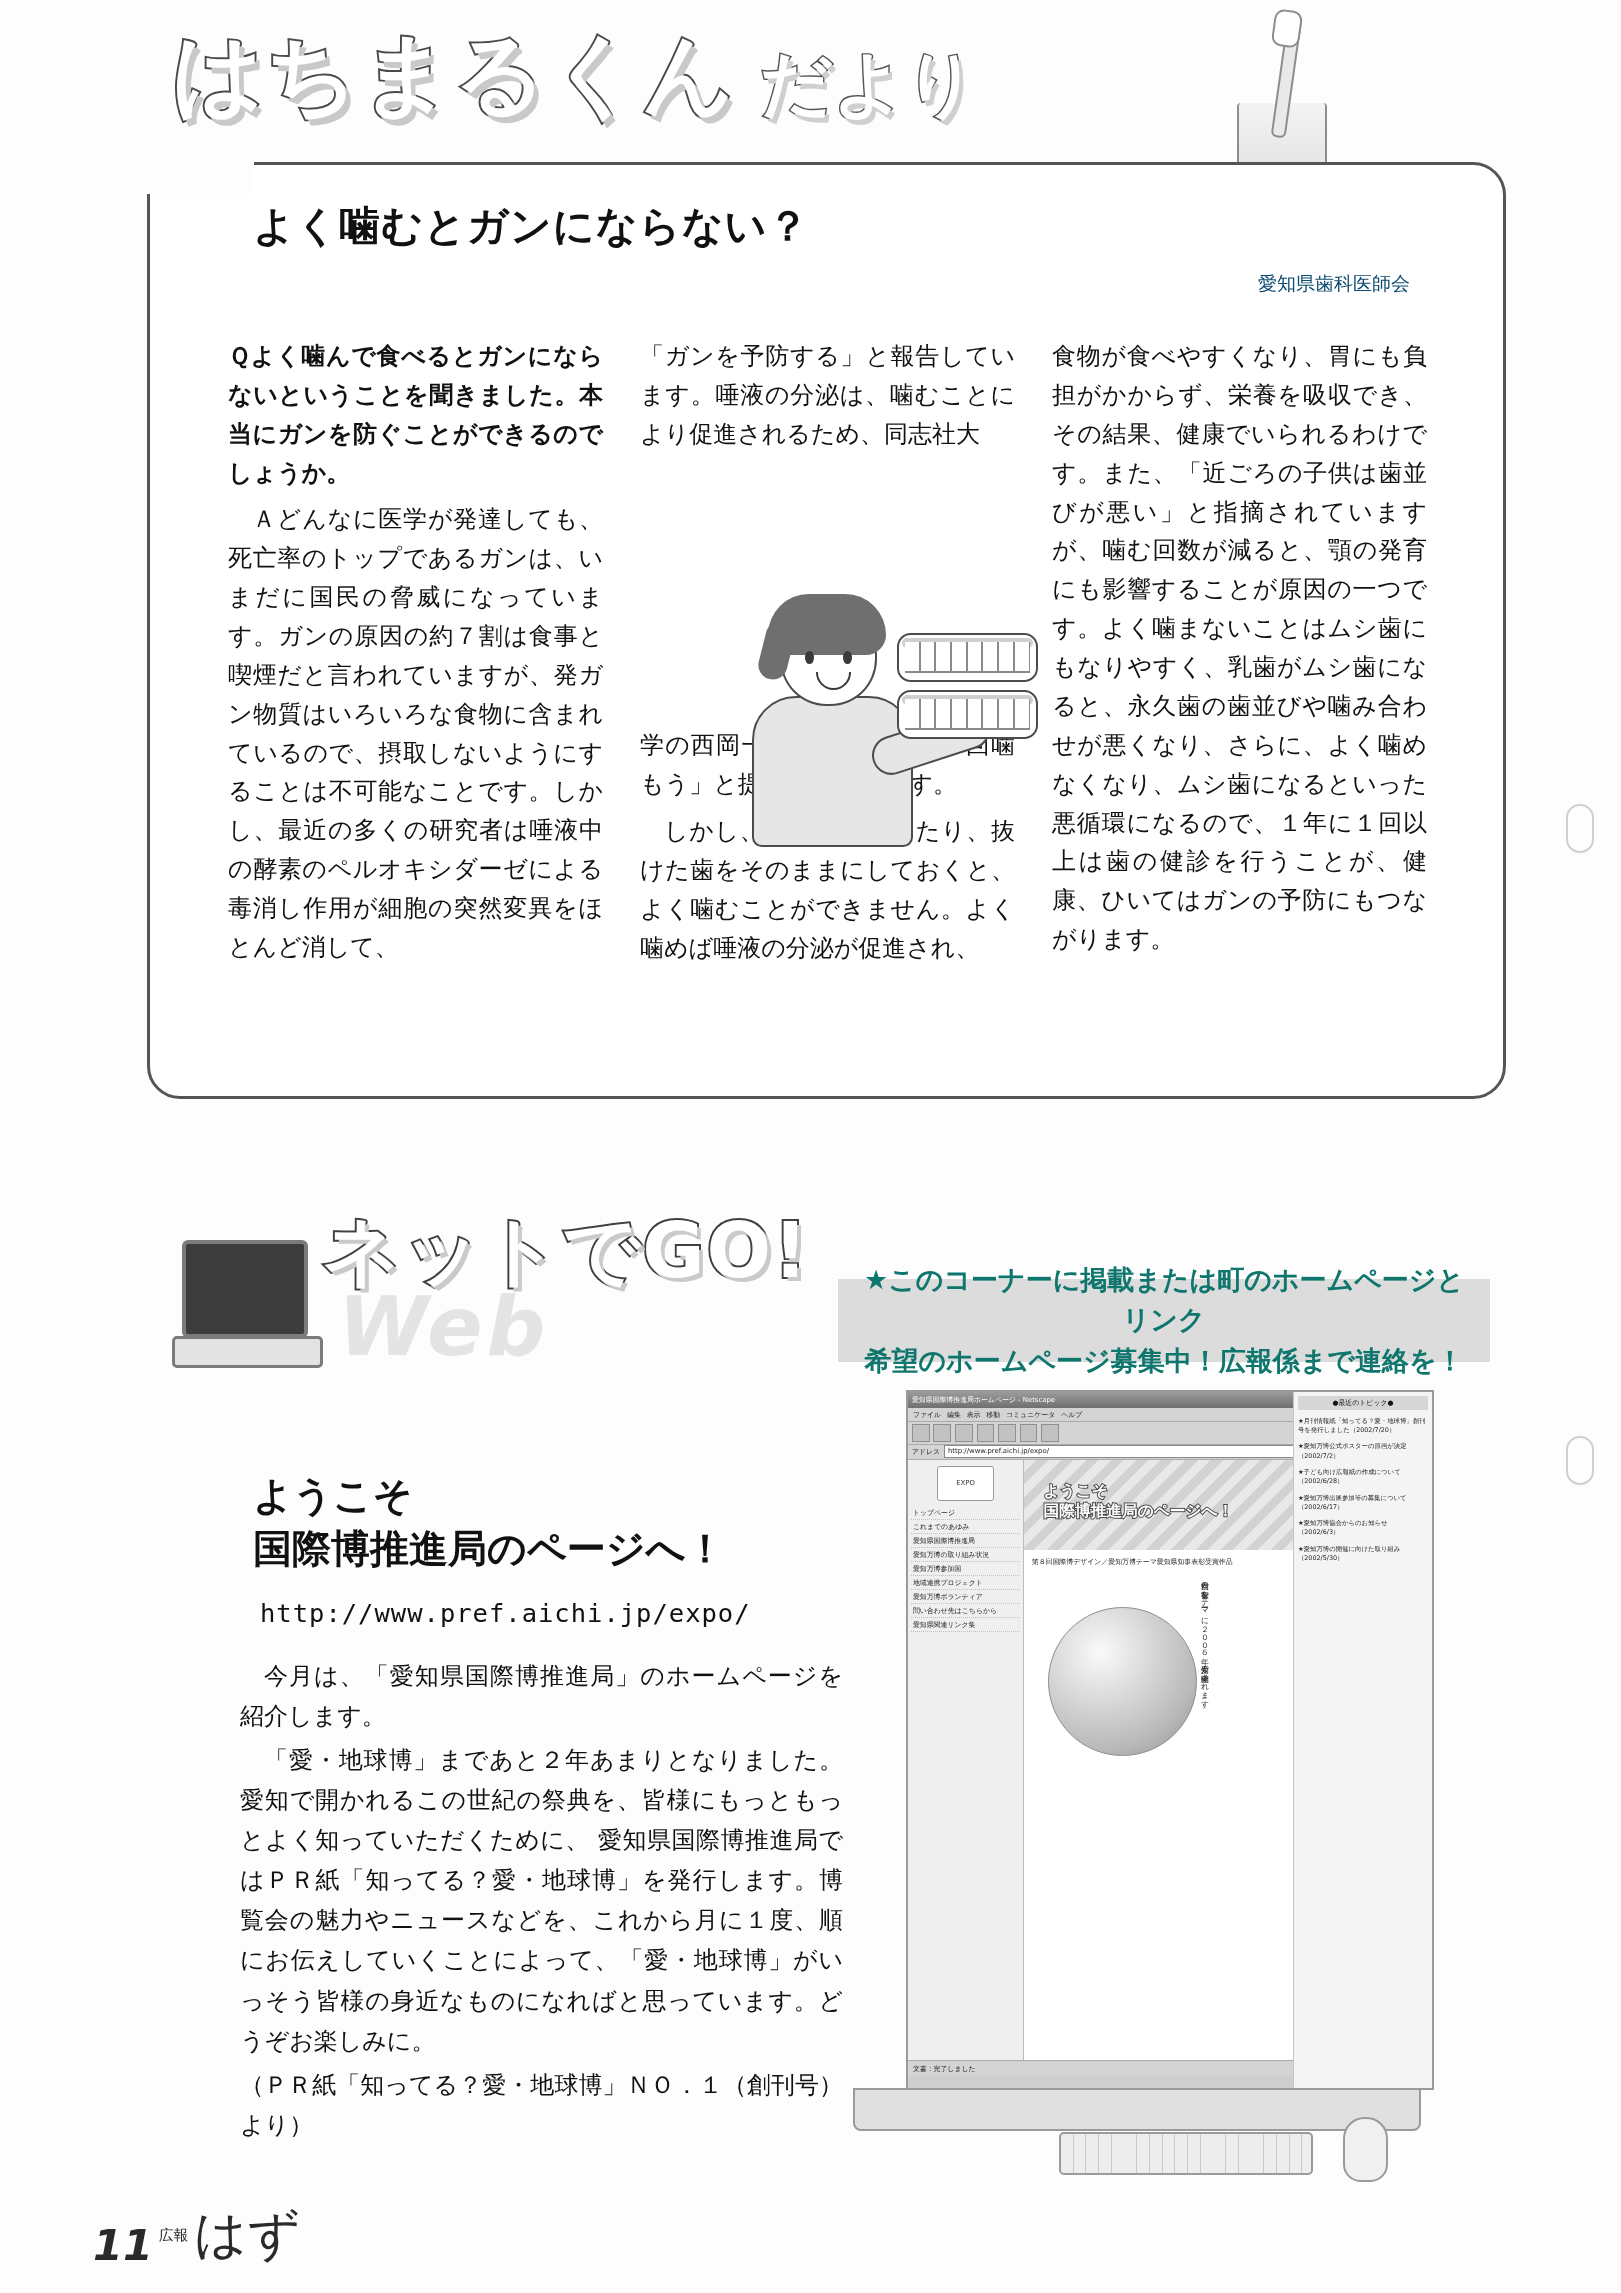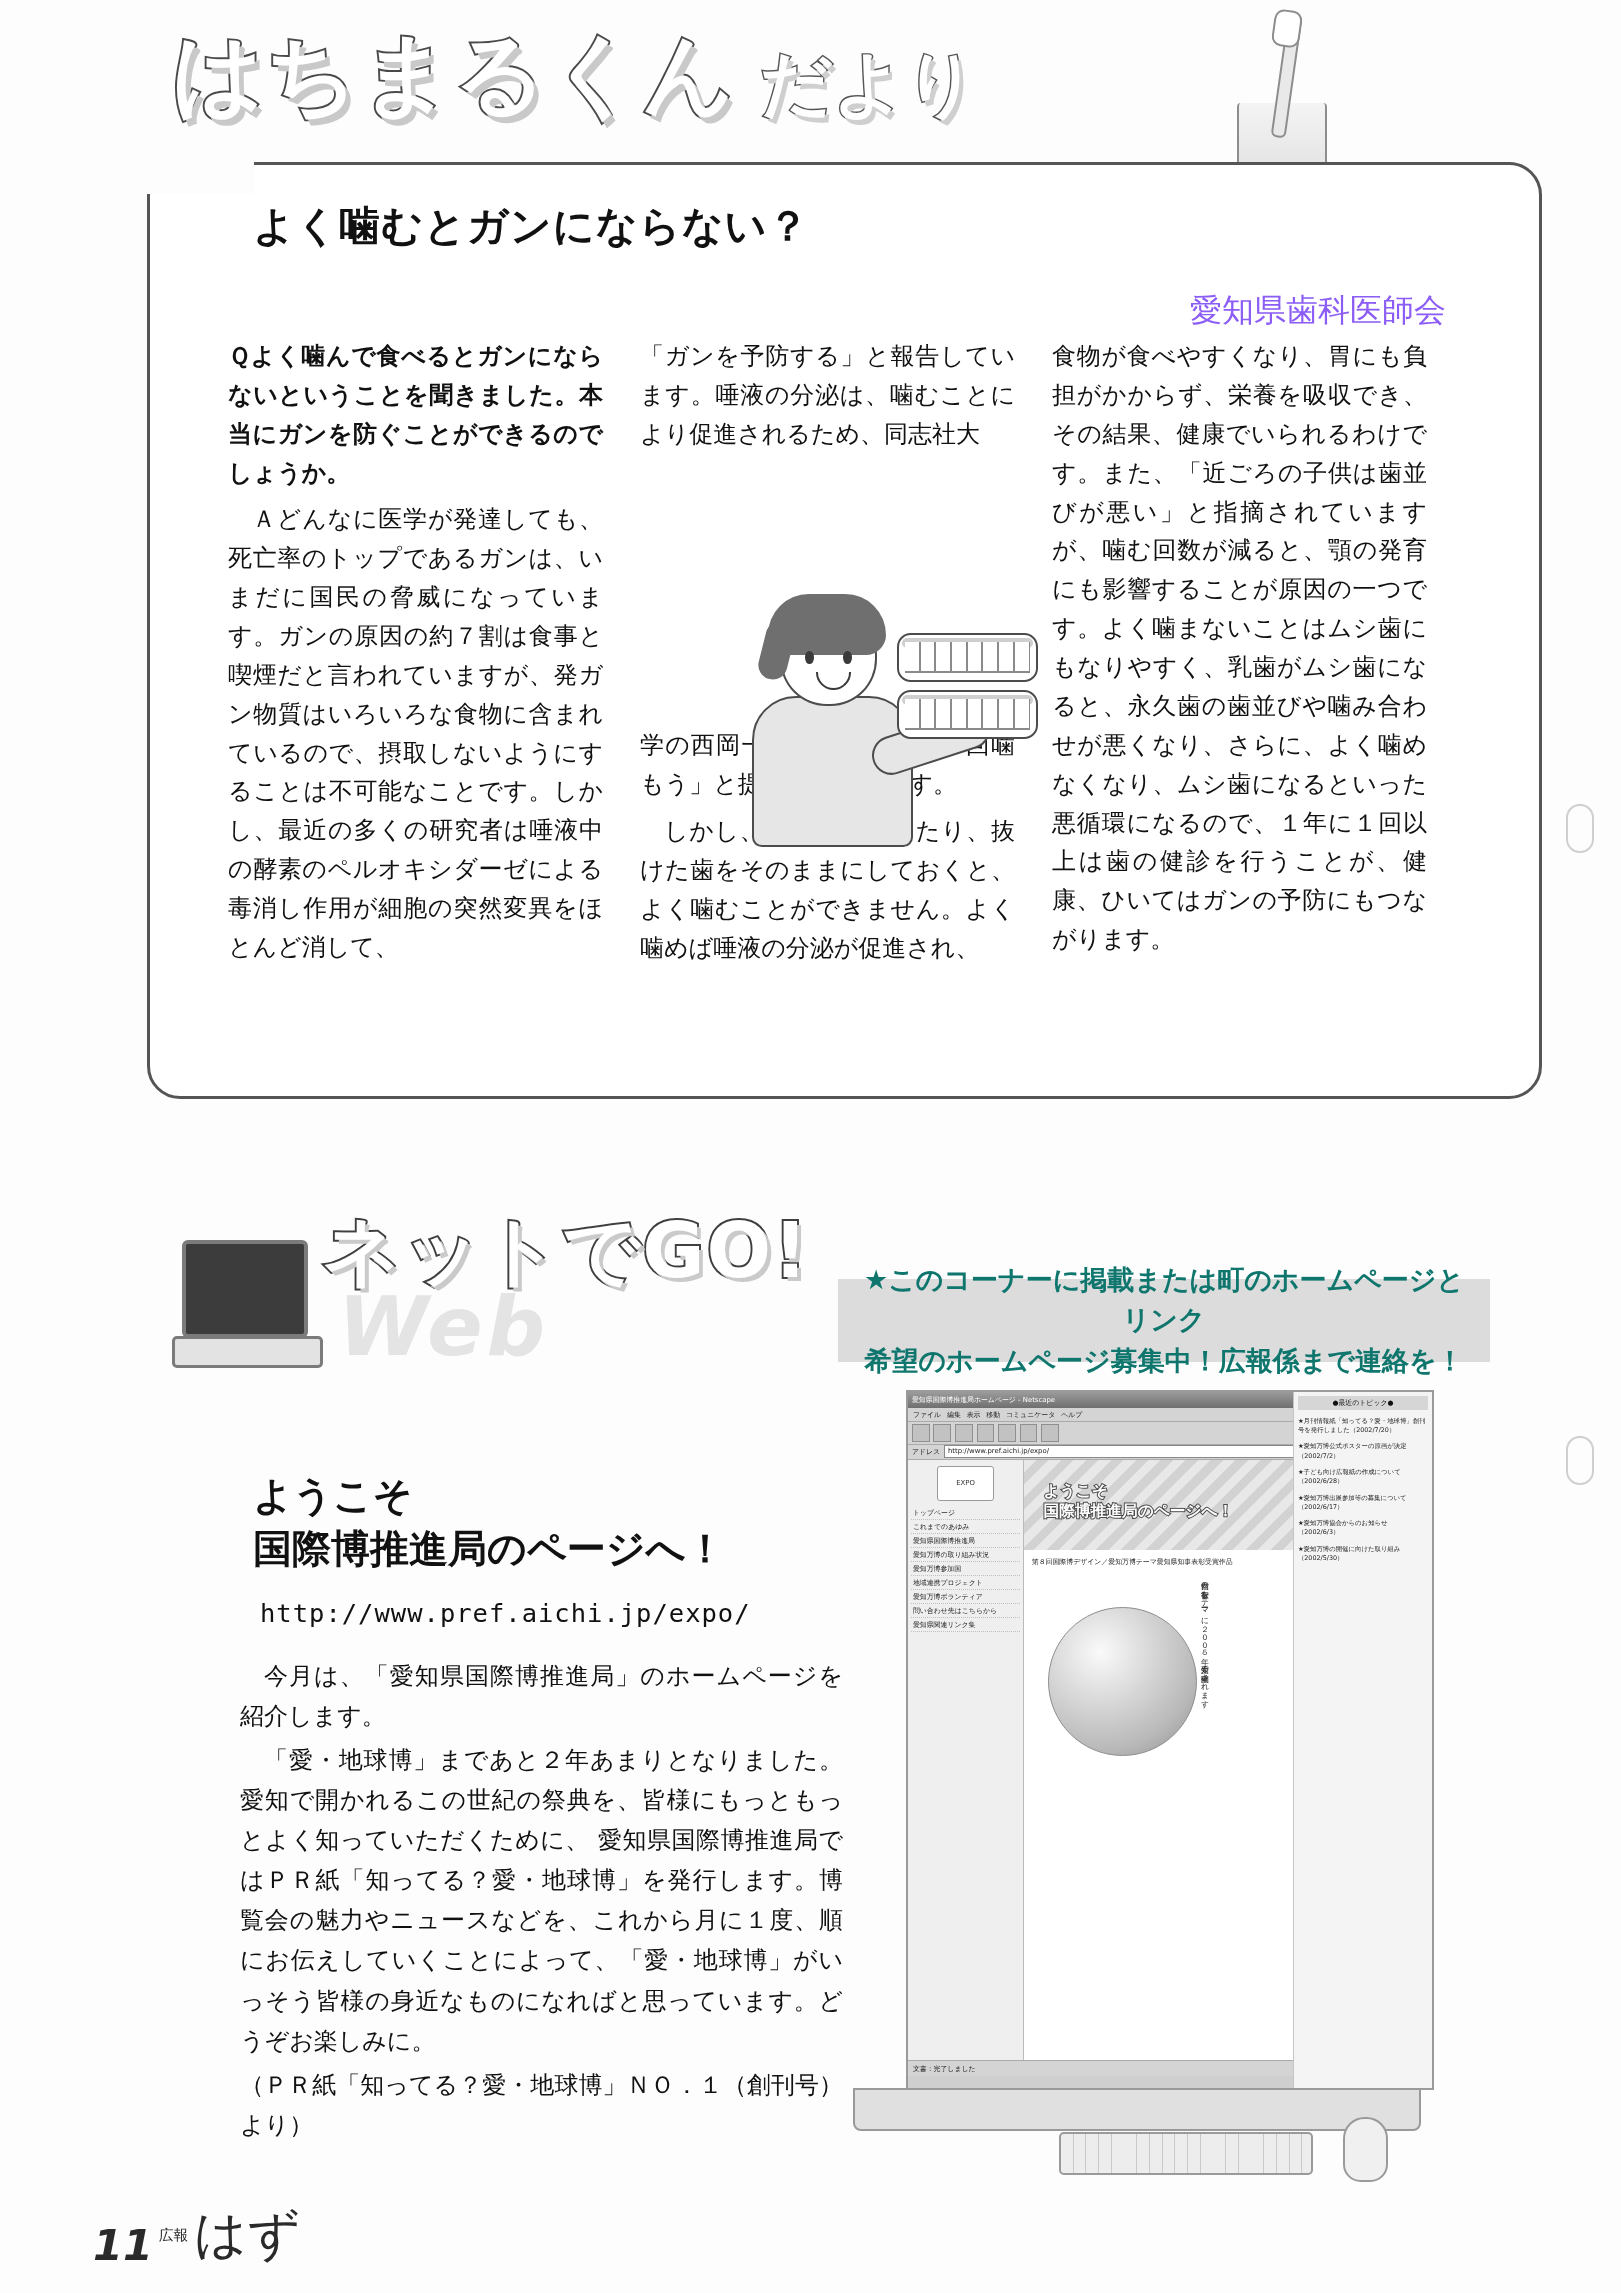--- a/index.html
+++ b/index.html
@@ -112,21 +112,20 @@
   
   .article-box {
     position: absolute;
     left: 147px;
     top: 162px;
     width: 1353px;
     height: 931px;
     border: 3.9px solid #555;
     border-radius: 33px;
     background: #fff;
-    padding-left: 36px;
   }
   .article-box::after {
     content: "";
     position: absolute;
     left: -13.7px;
     top: -9.8px;
     width: 118px;
     height: 39px;
     background: #fdfdfd;
   }
@@ -135,23 +134,23 @@
     left: 103px;
     top: 34px;
     font-size: 41px;
     font-weight: bold;
     letter-spacing: 1px;
     color: #111;
   }
   .art-byline {
     position: absolute;
     right: 93px;
-    top: 124px;
-    font-size: 32px;
-    color: #8b5cf6;
+    top: 106px;
+    font-size: 19px;
+    color: #0c4a6e;
   }
 
   .cols {
     position: absolute;
     left: 78px;
     top: 172px;
     width: 1206px;
     display: flex;
     gap: 37px;
   }

